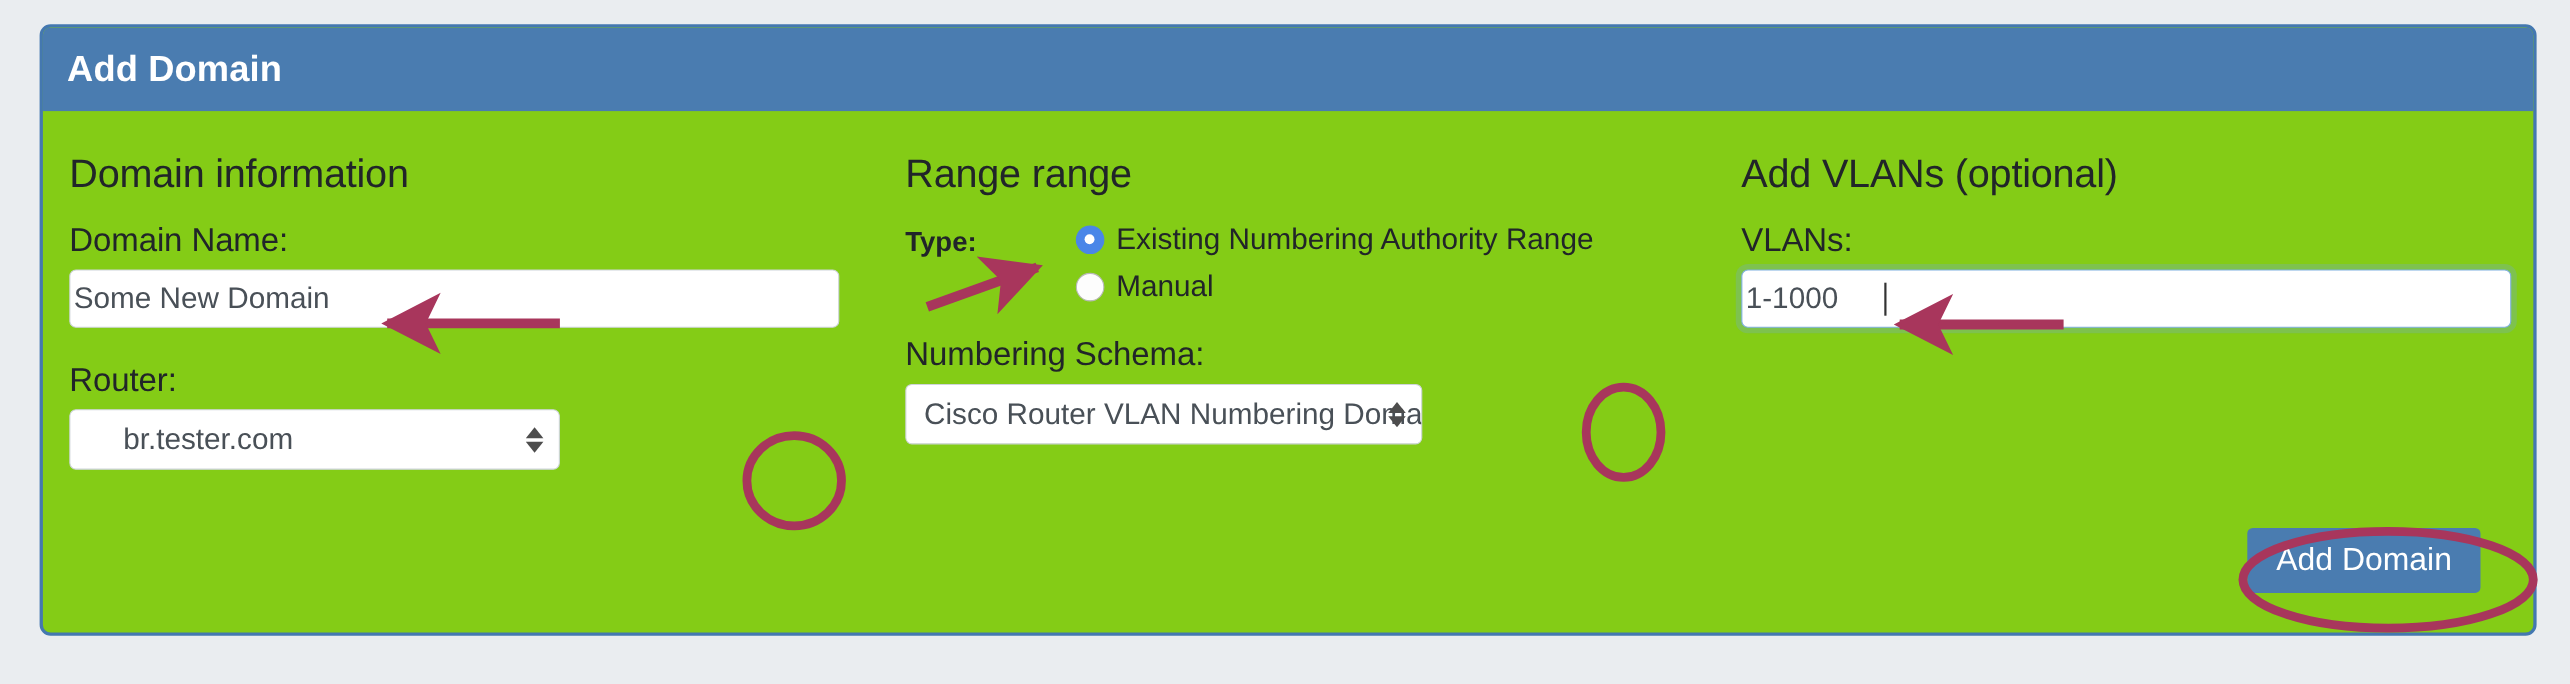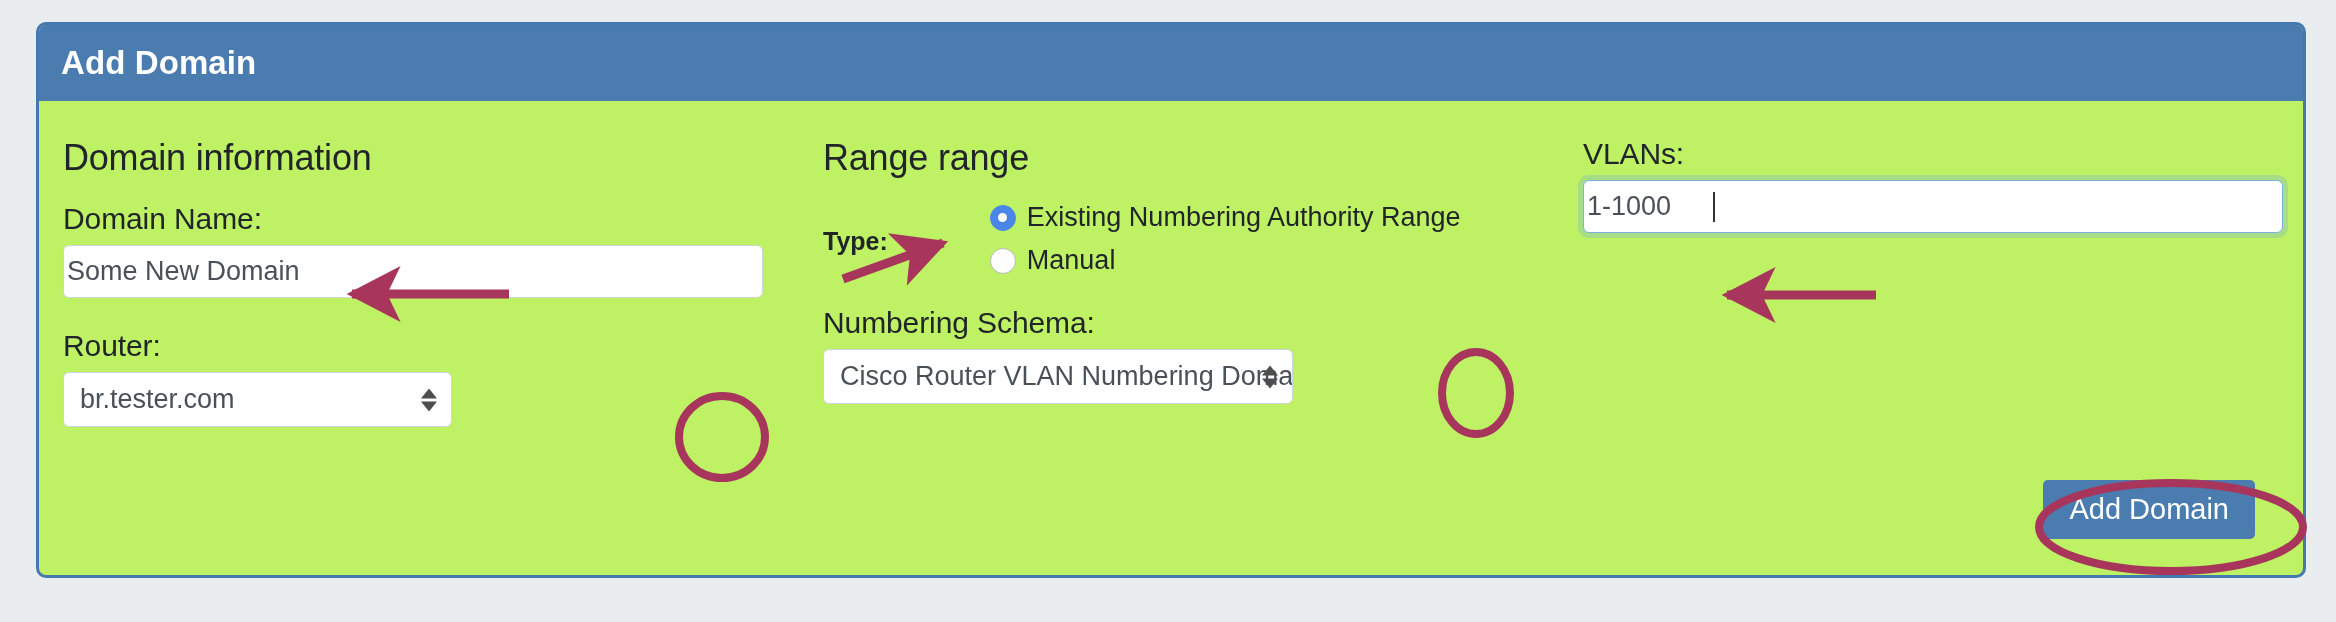--- a/index.html
+++ b/index.html
@@ -16,21 +16,21 @@
 
   
   #panel {
     position: absolute;
     left: 36px;
     top: 22px;
     width: 2270px;
     height: 556px;
     border: 3px solid #4478b0;
     border-radius: 10px;
-    background: #bef264;
+    background: #84cc16;
     box-sizing: border-box;
     overflow: hidden;
   }
   #panel-header {
     height: 76px;
     background: #4a7cb0;
     color: #ffffff;
     display: flex;
     align-items: center;
     padding-left: 22px;
@@ -135,28 +135,27 @@
     line-height: 0;
   }
   .stepper .tri {
     width: 0; height: 0;
     border-left: 8px solid transparent;
     border-right: 8px solid transparent;
   }
   .stepper .up   { border-bottom: 10px solid #4d4d4d; margin-bottom: 3px; }
   .stepper .down { border-top: 10px solid #4d4d4d; }
 
-  #router-select  { width: 389px; }
+  #router-select  { width: 446px; padding-left: 32px; }
   #schema-select  { width: 470px; }
 
   
   .type-row {
     display: flex;
-    align-items: center;
-    gap: 12px;
+    align-items: flex-start;
   }
   .type-label {
     font-size: 25px;
     font-weight: bold;
     color: #212529;
     margin-right: 90px;
     padding-top: 4px;
   }
   .radio-list { display: flex; flex-direction: column; gap: 12px; }
   .radio-item { display: flex; align-items: center; }
@@ -268,20 +267,21 @@
       <div class="select-box" id="schema-select">
         <span class="sel-text">Cisco Router VLAN Numbering Domain Template</span>
         <span class="stepper">
           <span class="tri up"></span>
             <span class="tri down"></span>
         </span>
       </div>
     </div>
 
     <div class="col col-right">
+      <div class="section-title">Add VLANs (optional)</div>
 
       <label class="field-label">VLANs:</label>
 
       <div class="text-input focused fake-input" id="vlans-input">
         <span class="val">1-1000</span>
           <span class="caret"></span>
       </div>
 
     </div>
 

